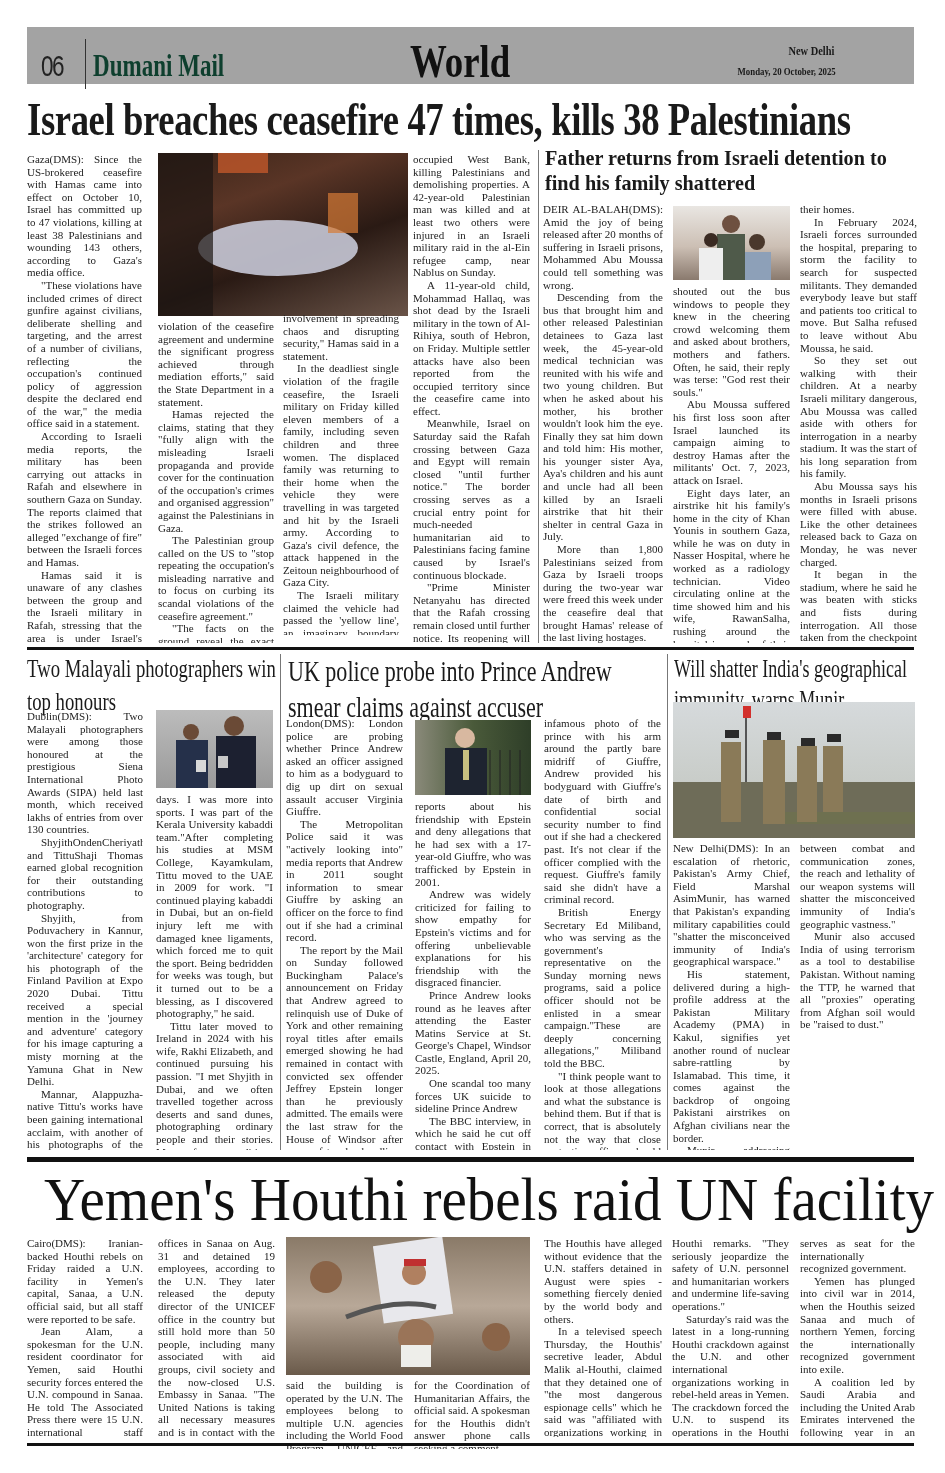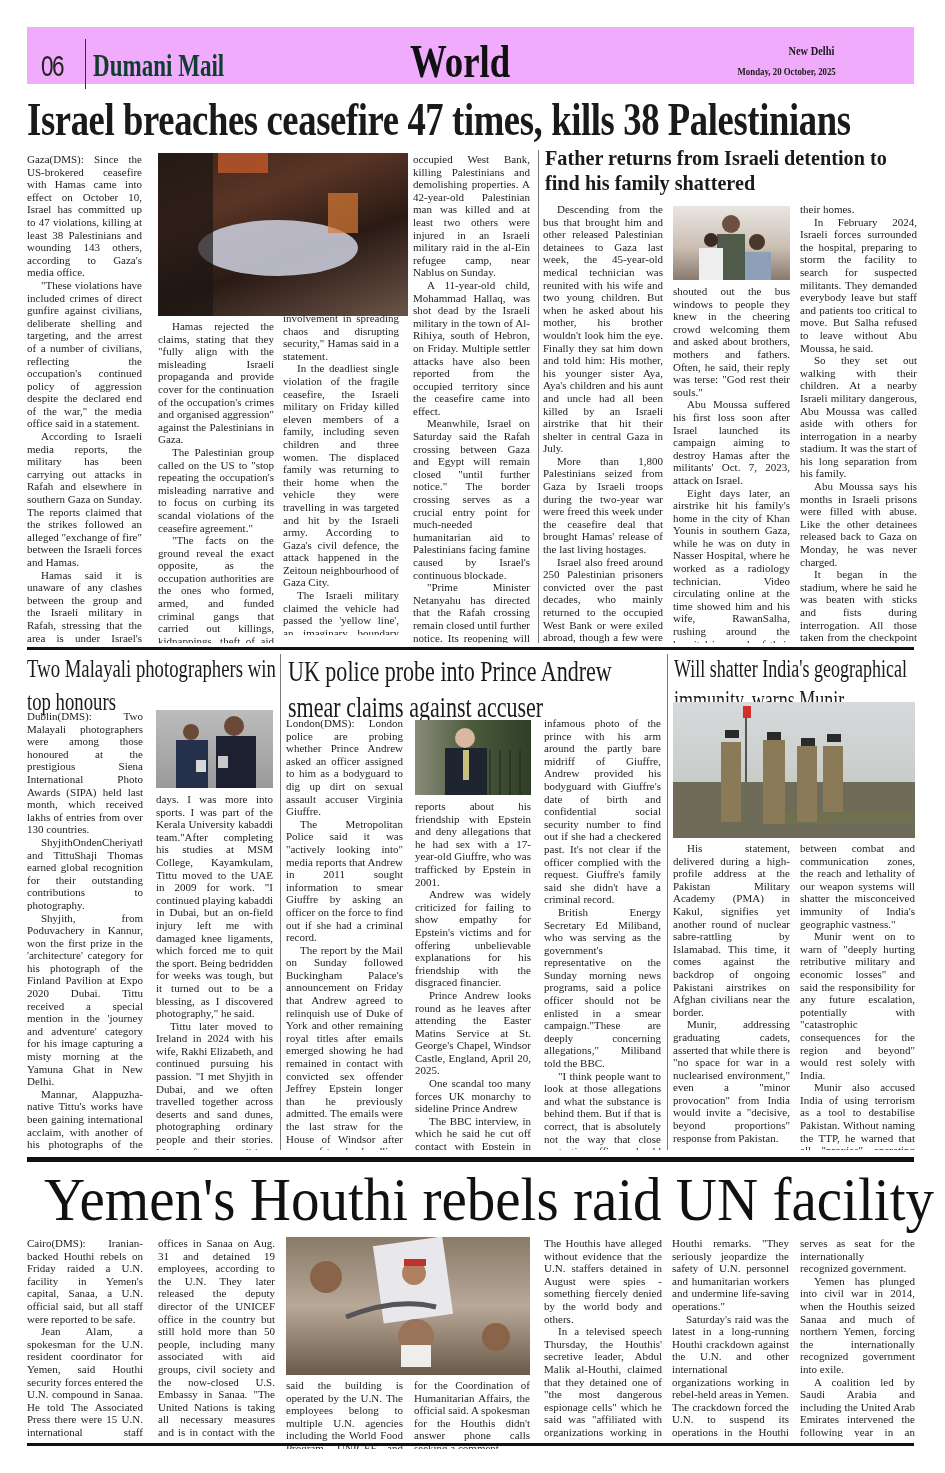--- a/index.html
+++ b/index.html
@@ -1,17 +1,17 @@
 <!DOCTYPE html>
 <html><head>
 <meta charset="utf-8">
 <style>
 *{box-sizing:border-box;margin:0;padding:0}
 body{width:945px;height:1473px;background:#fff;font-family:"Liberation Serif",serif;color:#1a1a1a;position:relative;overflow:hidden}
-.masthead{position:absolute;left:27px;top:27px;width:887px;height:57px;background:#f0abfc;}
+.masthead{position:absolute;left:27px;top:27px;width:887px;height:57px;background:#a3a3a3;}
 .pg-num{position:absolute;left:14px;top:22px;font-family:"Liberation Sans",sans-serif;font-size:30px;font-weight:300;color:#222;letter-spacing:-2px;transform:scaleX(.75);transform-origin:left}
 .pg-sep{position:absolute;left:58px;top:12px;width:1px;height:50px;background:#333}
 .paper-name{position:absolute;left:66px;top:20px;font-family:"Liberation Serif",serif;font-size:32px;font-weight:bold;color:#0e3f2e;transform:scaleX(.72);transform-origin:left;white-space:nowrap}
 .section{position:absolute;left:383px;top:8px;font-family:"Liberation Serif",serif;font-size:46px;font-weight:bold;color:#111;transform:scaleX(.8);transform-origin:left;white-space:nowrap}
 .city{position:absolute;right:80px;top:16px;font-size:13px;font-weight:bold;transform:scaleX(.8);transform-origin:right}
 .date{position:absolute;right:78px;top:38px;font-size:11px;font-weight:bold;transform:scaleX(.8);transform-origin:right;white-space:nowrap}
 .h-main{position:absolute;left:27px;top:96px;width:890px;font-size:47px;font-weight:bold;transform:scaleX(.78);transform-origin:left;white-space:nowrap;letter-spacing:-.5px;line-height:1}
 .col{position:absolute;font-size:11px;line-height:12.6px;text-align:justify;color:#222;overflow:hidden}
 .col p{text-indent:14px}
 .col p.first{text-indent:0}
@@ -46,20 +46,21 @@
 <div class="img" style="left:158px;top:153px;width:250px;height:163px;background:linear-gradient(160deg,#3a2418 0%,#5a3526 30%,#2a1a14 60%,#6a5448 100%)">
   <svg width="250" height="163">
     <ellipse cx="120" cy="95" rx="80" ry="28" fill="#c6c8d6" opacity=".9"></ellipse>
     <rect x="0" y="0" width="55" height="163" fill="#1c1512" opacity=".7"></rect>
     <rect x="60" y="0" width="50" height="20" fill="#c0582a" opacity=".8"></rect>
     <rect x="170" y="40" width="30" height="40" fill="#d67a36" opacity=".7"></rect>
   </svg>
 </div>
 
 <div class="col" style="left:158px;top:320px;width:116px;height:323px">
+    <p class="first">violation of the ceasefire agreement and undermine the significant progress achieved through mediation efforts," said the State Department in a statement.</p>
     <p>Hamas rejected the claims, stating that they "fully align with the misleading Israeli propaganda and provide cover for the continuation of the occupation's crimes and organised aggression" against the Palestinians in Gaza.</p>
     <p>The Palestinian group called on the US to "stop repeating the occupation's misleading narrative and to focus on curbing its scandal violations of the ceasefire agreement."</p>
     <p>"The facts on the ground reveal the exact opposite, as the occupation authorities are the ones who formed, armed, and funded criminal gangs that carried out killings, kidnappings, theft of aid trucks, and assaults against Palestinian civilians. They have openly admitted their crimes through media and video clips, confirming the occupation's</p>
   </div>
 <div class="col" style="left:283px;top:312px;width:116px;height:323px">
     <p class="first">involvement in spreading chaos and disrupting security," Hamas said in a statement.</p>
     <p>In the deadliest single violation of the fragile ceasefire, the Israeli military on Friday killed eleven members of a family, including seven children and three women. The displaced family was returning to their home when the vehicle they were travelling in was targeted and hit by the Israeli army. According to Gaza's civil defence, the attack happened in the Zeitoun neighbourhood of Gaza City.</p>
     <p>The Israeli military claimed the vehicle had passed the 'yellow line', an imaginary boundary that demarcates areas that are still under Israel's control.</p>
   </div>
 <div class="col" style="left:413px;top:153px;width:117px;height:490px">
@@ -67,20 +68,21 @@
     <p>A 11-year-old child, Mohammad Hallaq, was shot dead by the Israeli military in the town of Al-Rihiya, south of Hebron, on Friday. Multiple settler attacks have also been reported from the occupied territory since the ceasefire came into effect.</p>
     <p>Meanwhile, Israel on Saturday said the Rafah crossing between Gaza and Egypt will remain closed "until further notice." The border crossing serves as a crucial entry point for much-needed humanitarian aid to Palestinians facing famine caused by Israel's continuous blockade.</p>
     <p>"Prime Minister Netanyahu has directed that the Rafah crossing remain closed until further notice. Its reopening will be considered based on how Hamas fulfils its obligations to return the hostages and the bodies of the deceased, and to implement the agreed-upon terms," Netanyahu's office said in a statement.</p>
   </div>
 
 <div class="rule-v" style="left:538px;top:150px;height:493px"></div>
 
 <div class="h2" style="left:545px;top:146px;width:380px;font-size:21.5px;transform:scaleX(.94);transform-origin:left">Father returns from Israeli detention to find his family shattered</div>
 
 <div class="col" style="left:543px;top:203px;width:120px;height:440px">
+    <p class="first">DEIR AL-BALAH(DMS): Amid the joy of being released after 20 months of suffering in Israeli prisons, Mohammed Abu Moussa could tell something was wrong.</p>
     <p>Descending from the bus that brought him and other released Palestinian detainees to Gaza last week, the 45-year-old medical technician was reunited with his wife and two young children. But when he asked about his mother, his brother wouldn't look him the eye. Finally they sat him down and told him: His mother, his younger sister Aya, Aya's children and his aunt and uncle had all been killed by an Israeli airstrike that hit their shelter in central Gaza in July.</p>
     <p>More than 1,800 Palestinians seized from Gaza by Israeli troops during the two-year war were freed this week under the ceasefire deal that brought Hamas' release of the last living hostages.</p>
     <p>Israel also freed around 250 Palestinian prisoners convicted over the past decades, who mainly returned to the occupied West Bank or were exiled abroad, though a few were sent to Gaza.</p>
   </div>
 <div class="img" style="left:673px;top:206px;width:117px;height:74px;background:linear-gradient(180deg,#e9e6e2 0%,#ccbfb4 55%,#8a7a6e 100%)">
   <svg width="117" height="74">
     <circle cx="58" cy="18" r="9" fill="#6e5040"></circle>
     <rect x="44" y="28" width="28" height="46" fill="#4f5a4a"></rect>
     <circle cx="38" cy="34" r="7" fill="#3a2a22"></circle>
     <rect x="26" y="42" width="24" height="32" fill="#eeeeee"></rect>
@@ -144,21 +146,21 @@
         <line x1="85" y1="30" x2="85" y2="75"></line>
         <line x1="95" y1="30" x2="95" y2="75"></line>
         <line x1="105" y1="30" x2="105" y2="75"></line>
       </g>
   </svg>
 </div>
 <div class="col" style="left:415px;top:800px;width:116px;height:350px">
     <p class="first">reports about his friendship with Epstein and deny allegations that he had sex with a 17-year-old Giuffre, who was trafficked by Epstein in 2001.</p>
     <p>Andrew was widely criticized for failing to show empathy for Epstein's victims and for offering unbelievable explanations for his friendship with the disgraced financier.</p>
     <p>Prince Andrew looks round as he leaves after attending the Easter Matins Service at St. George's Chapel, Windsor Castle, England, April 20, 2025.</p>
-    <p>One scandal too many forces UK monarchy to sideline Prince Andrew</p>
+    <p>One scandal too many forces UK suicide to sideline Prince Andrew</p>
     <p>The BBC interview, in which he said he cut off contact with Epstein in 2010, came back to haunt him and sowed the seeds for his dukedom demotion when emails emerged last week showing he emailed Epstein on Feb. 28, 2011. Andrew told Epstein in the note that they were "in this together" and would "have to rise above it."</p>
   </div>
 <div class="col" style="left:544px;top:717px;width:117px;height:433px">
     <p class="first">infamous photo of the prince with his arm around the partly bare midriff of Giuffre, Andrew provided his bodyguard with Giuffre's date of birth and confidential social security number to find out if she had a checkered past. It's not clear if the officer complied with the request. Giuffre's family said she didn't have a criminal record.</p>
     <p>British Energy Secretary Ed Miliband, who was serving as the government's representative on the Sunday morning news programs, said a police officer should not be enlisted in a smear campaign."These are deeply concerning allegations," Miliband told the BBC.</p>
     <p>"I think people want to look at those allegations and what the substance is behind them. But if that is correct, that is absolutely not the way that close protection officers should be used."</p>
   </div>
 
 <div class="rule-v" style="left:667px;top:654px;height:496px"></div>
 
@@ -177,26 +179,26 @@
       </g>
     <g fill="#2a2a2a">
         <rect x="52" y="28" width="14" height="8"></rect>
         <rect x="94" y="30" width="14" height="8"></rect>
         <rect x="128" y="36" width="14" height="8"></rect>
         <rect x="154" y="32" width="14" height="8"></rect>
       </g>
   </svg>
 </div>
 <div class="col" style="left:673px;top:842px;width:117px;height:308px">
+    <p class="first">New Delhi(DMS): In an escalation of rhetoric, Pakistan's Army Chief, Field Marshal AsimMunir, has warned that Pakistan's expanding military capabilities could "shatter the misconceived immunity of India's geographical warspace."</p>
     <p>His statement, delivered during a high-profile address at the Pakistan Military Academy (PMA) in Kakul, signifies yet another round of nuclear sabre-rattling by Islamabad. This time, it comes against the backdrop of ongoing Pakistani airstrikes on Afghan civilians near the border.</p>
     <p>Munir, addressing graduating cadets, asserted that while there is "no space for war in a nuclearised environment," even a "minor provocation" from India would invite a "decisive, beyond proportions" response from Pakistan.</p>
   </div>
 <div class="col" style="left:800px;top:842px;width:115px;height:308px">
     <p class="first">between combat and communication zones, the reach and lethality of our weapon systems will shatter the misconceived immunity of India's geographic vastness."</p>
-    <p>Munir went on to warn of "deeply hurting retributive military and economic losses" and said the responsibility for any future escalation, potentially with "catastrophic consequences for the region and beyond" would rest solely with India.</p>
     <p>Munir also accused India of using terrorism as a tool to destabilise Pakistan. Without naming the TTP, he warned that all "proxies" operating from Afghan soil would be "raised to dust."</p>
   </div>
 
 <div class="rule-h" style="left:27px;top:1157px;width:887px;height:5px"></div>
 
 <div class="h-yemen">Yemen's Houthi rebels raid UN facility</div>
 
 <div class="col" style="left:27px;top:1237px;width:116px;height:200px">
     <p class="first">Cairo(DMS): Iranian-backed Houthi rebels on Friday raided a U.N. facility in Yemen's capital, Sanaa, a U.N. official said, but all staff were reported to be safe.</p>
     <p>Jean Alam, a spokesman for the U.N. resident coordinator for Yemen, said Houthi security forces entered the U.N. compound in Sanaa. He told The Associated Press there were 15 U.N. international staff members in the facility at the time of the raid, and that "according to latest information all staff in the compound are safe and accounted for and have contacted their families."</p>

